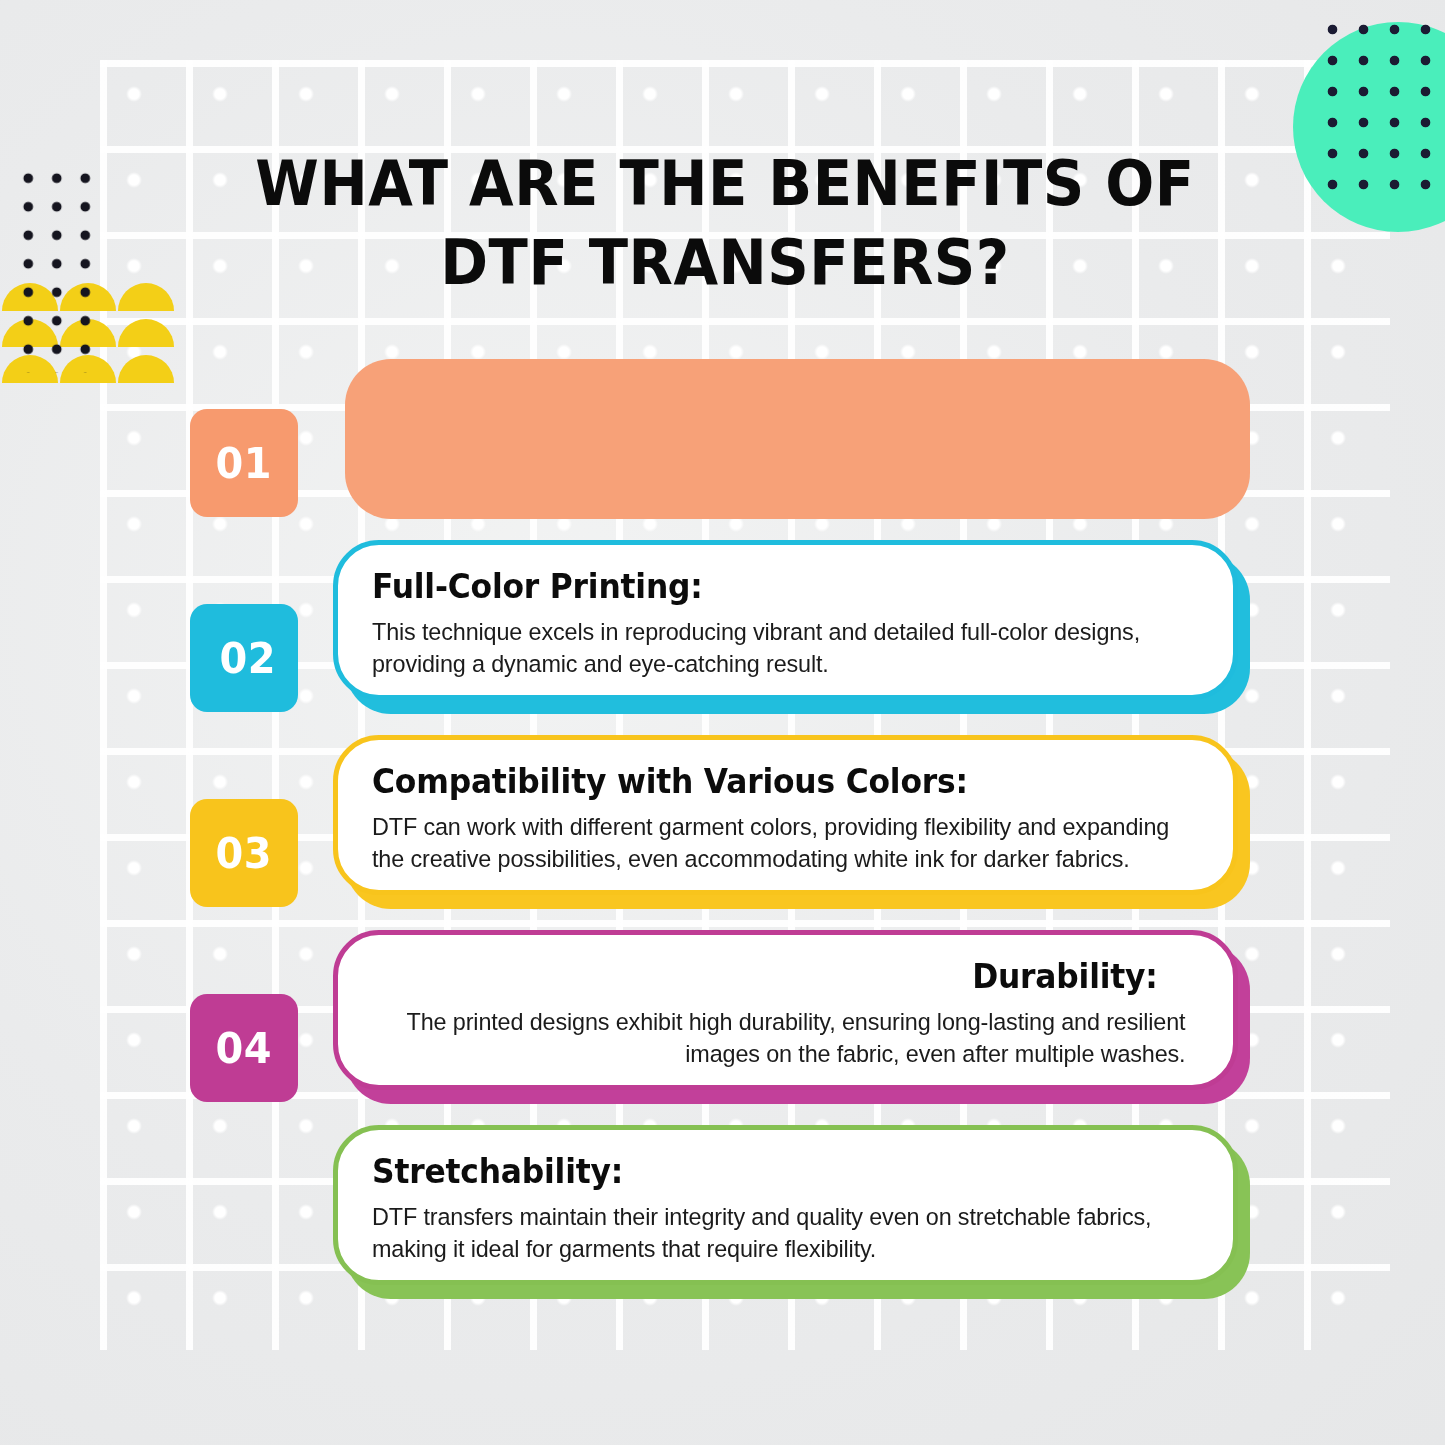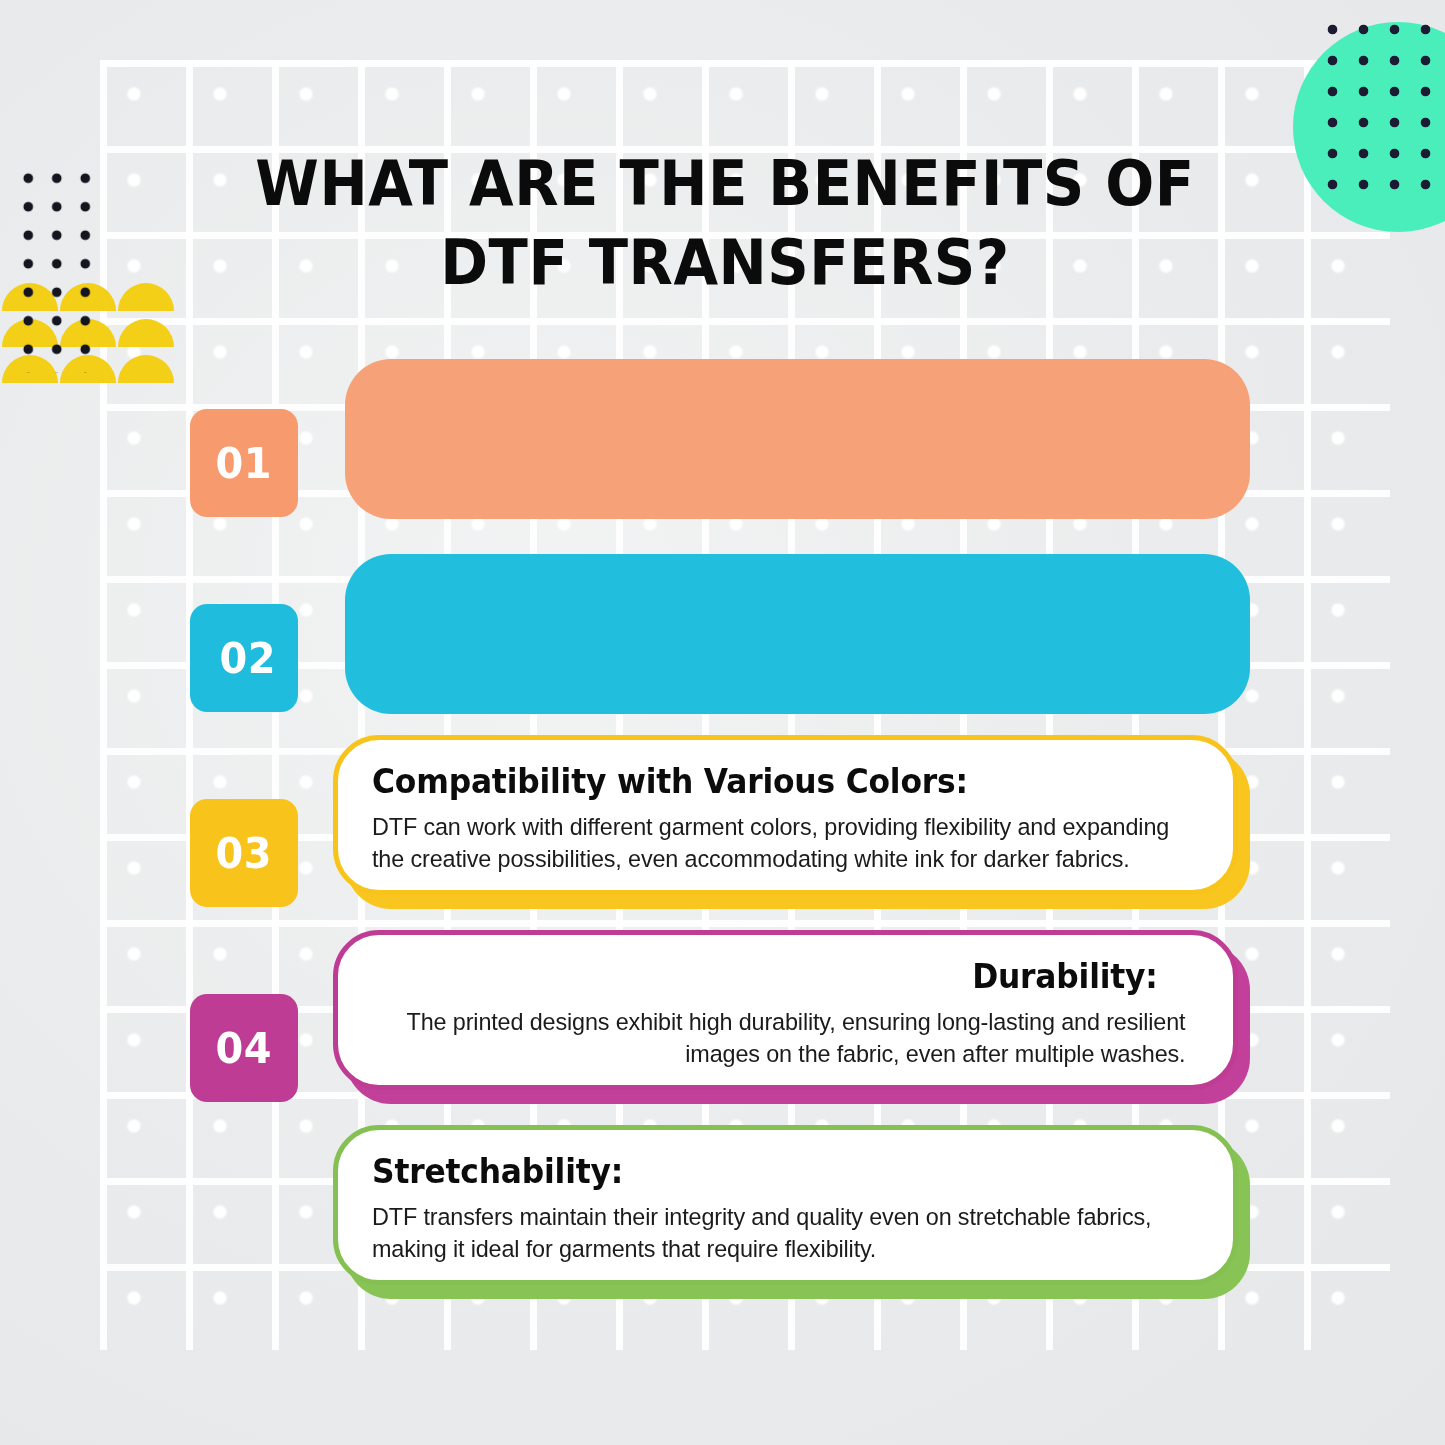--- a/index.html
+++ b/index.html
@@ -221,20 +221,24 @@
         <div class="card-shadow" style="background: rgb(247, 161, 120);"></div>
         <div class="badge" style="background: rgb(247, 154, 110);">
           <span class="badge-num">01</span>
         </div>
       </div>
       <div class="row">
         <div class="card-shadow" style="background: rgb(33, 190, 221);"></div>
         <div class="badge" style="background: rgb(31, 188, 221); padding-left: 7px;">
           <span class="badge-num">02</span>
         </div>
+        <div class="card" style="border-color: rgb(31, 188, 221);">
+          <div class="card-title">Full-Color Printing:</div>
+          <div class="card-body">This technique excels in reproducing vibrant and detailed full-color designs, providing a dynamic and eye-catching result.</div>
+        </div>
       </div>
       <div class="row">
         <div class="card-shadow" style="background: rgb(249, 198, 32);"></div>
         <div class="badge" style="background: rgb(248, 196, 28); text-align: center;">
           <span class="badge-num">03</span>
         </div>
         <div class="card" style="border-color: rgb(248, 196, 28);">
           <div class="card-title">Compatibility with Various Colors:</div>
           <div class="card-body">DTF can work with different garment colors, providing flexibility and expanding the creative possibilities, even accommodating white ink for darker fabrics.</div>
         </div>

